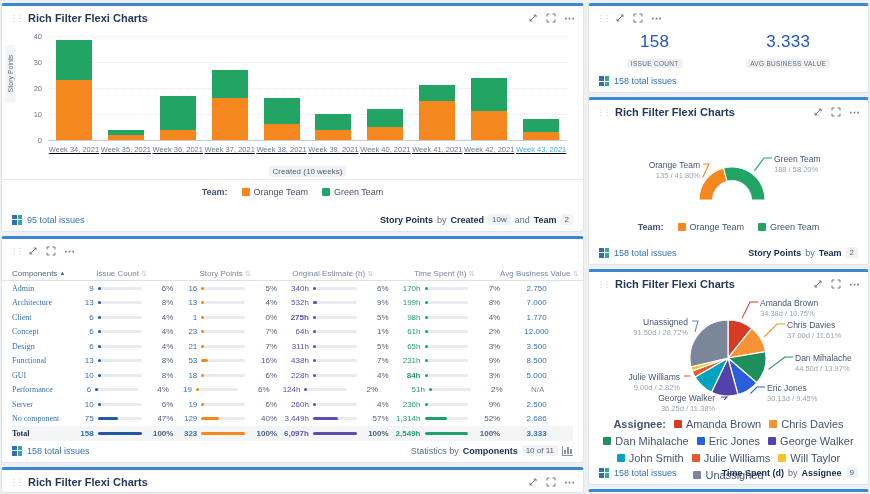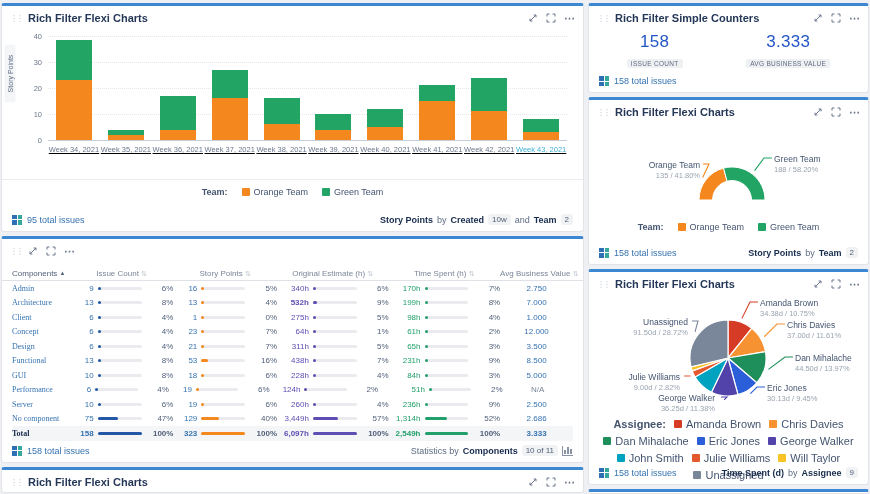--- a/index.html
+++ b/index.html
@@ -199,20 +199,21 @@
         <div class="xlab">Week 35, 2021</div>
         <div class="xlab">Week 36, 2021</div>
         <div class="xlab">Week 37, 2021</div>
         <div class="xlab">Week 38, 2021</div>
         <div class="xlab">Week 39, 2021</div>
         <div class="xlab">Week 40, 2021</div>
         <div class="xlab">Week 41, 2021</div>
         <div class="xlab">Week 42, 2021</div>
         <div class="xlab hl">Week 43, 2021</div>
       </div>
+    <div class="x-badge-wrap"><span class="badge">Created (10 weeks)</span></div>
     <div class="divider"></div>
     <div class="legend" id="bar-legend">
       <span class="leg-title">Team:</span>
     <span class="leg-item">
           <span class="leg-sq" style="background: rgb(245, 135, 31);"></span>
           <span>Orange Team</span>
         </span>
         <span class="leg-item">
           <span class="leg-sq" style="background: rgb(33, 164, 100);"></span>
           <span>Green Team</span>
@@ -307,21 +308,21 @@
             </div>
           </div>
           <div class="c-pct">8%</div>
           <div class="c-num " style="color: rgb(53, 114, 176);">13</div>
           <div class="c-bar">
             <div class="track">
               <div class="fill" style="width: 4%; background: rgb(245, 135, 31);"></div>
             </div>
           </div>
           <div class="c-pct">4%</div>
-          <div class="c-num w32" style="color: rgb(94, 77, 178); font-weight: bold;">532h</div>
+          <div class="c-num w32" style="color: rgb(94, 77, 178);">532h</div>
           <div class="c-bar">
             <div class="track">
               <div class="fill" style="width: 9%; background: rgb(94, 77, 178);"></div>
             </div>
           </div>
           <div class="c-pct">9%</div>
           <div class="c-num w32" style="color: rgb(34, 160, 107);">199h</div>
           <div class="c-bar">
             <div class="track">
               <div class="fill" style="width: 8%; background: rgb(34, 160, 107);"></div>
@@ -339,35 +340,35 @@
             </div>
           </div>
           <div class="c-pct">4%</div>
           <div class="c-num " style="color: rgb(53, 114, 176);">1</div>
           <div class="c-bar">
             <div class="track">
               <div class="fill" style="width: 0%; background: rgb(245, 135, 31);"></div>
             </div>
           </div>
           <div class="c-pct">0%</div>
-          <div class="c-num w32" style="color: rgb(94, 77, 178);">275h</div>
+          <div class="c-num w32" style="color: rgb(94, 77, 178); font-weight: bold;">275h</div>
           <div class="c-bar">
             <div class="track">
               <div class="fill" style="width: 5%; background: rgb(94, 77, 178);"></div>
             </div>
           </div>
           <div class="c-pct">5%</div>
           <div class="c-num w32" style="color: rgb(34, 160, 107);">98h</div>
           <div class="c-bar">
             <div class="track">
               <div class="fill" style="width: 4%; background: rgb(34, 160, 107);"></div>
             </div>
           </div>
           <div class="c-pct">4%</div>
-          <div class="c-abv">1.000</div>
+          <div class="c-abv">1.770</div>
         </div>
         <div class="t-row">
           <div class="c-name">Concept</div>
           <div class="c-num " style="color: rgb(53, 114, 176);">6</div>
           <div class="c-bar">
             <div class="track">
               <div class="fill" style="width: 4%; background: rgb(36, 88, 166);"></div>
             </div>
           </div>
           <div class="c-pct">4%</div>
@@ -474,21 +475,21 @@
             </div>
           </div>
           <div class="c-pct">6%</div>
           <div class="c-num w32" style="color: rgb(94, 77, 178);">228h</div>
           <div class="c-bar">
             <div class="track">
               <div class="fill" style="width: 4%; background: rgb(94, 77, 178);"></div>
             </div>
           </div>
           <div class="c-pct">4%</div>
-          <div class="c-num w32" style="color: rgb(34, 160, 107);">84h</div>
+          <div class="c-num w32" style="color: rgb(34, 160, 107); font-weight: bold;">84h</div>
           <div class="c-bar">
             <div class="track">
               <div class="fill" style="width: 3%; background: rgb(34, 160, 107);"></div>
             </div>
           </div>
           <div class="c-pct">3%</div>
           <div class="c-abv">5.000</div>
         </div>
         <div class="t-row">
           <div class="c-name">Performance</div>
@@ -658,21 +659,20 @@
             </svg>
           </span>
         <span class="more-dots">⋯</span>
       </span>
     </div>
   </div>
 
   <div class="panel" id="panel-counters">
     <div class="p-header">
       <span class="drag">⋮⋮</span>
-      <span class="p-title">Rich Filter Simple Counters</span>
       <span class="hicons">
         <span class="hicon">
             <svg viewBox="0 0 10 10">
               <path d="M2 8 L8 2 M2 8 H4.4 M2 8 V5.6 M8 2 H5.6 M8 2 V4.4" fill="none" stroke="currentColor" stroke-width="1"></path>
             </svg>
           </span>
         <span class="hicon">
             <svg viewBox="0 0 10 10">
               <path d="M1 3.5V1h2.5M6.5 1H9v2.5M9 6.5V9H6.5M3.5 9H1V6.5" fill="none" stroke="currentColor" stroke-width="1"></path>
             </svg>

